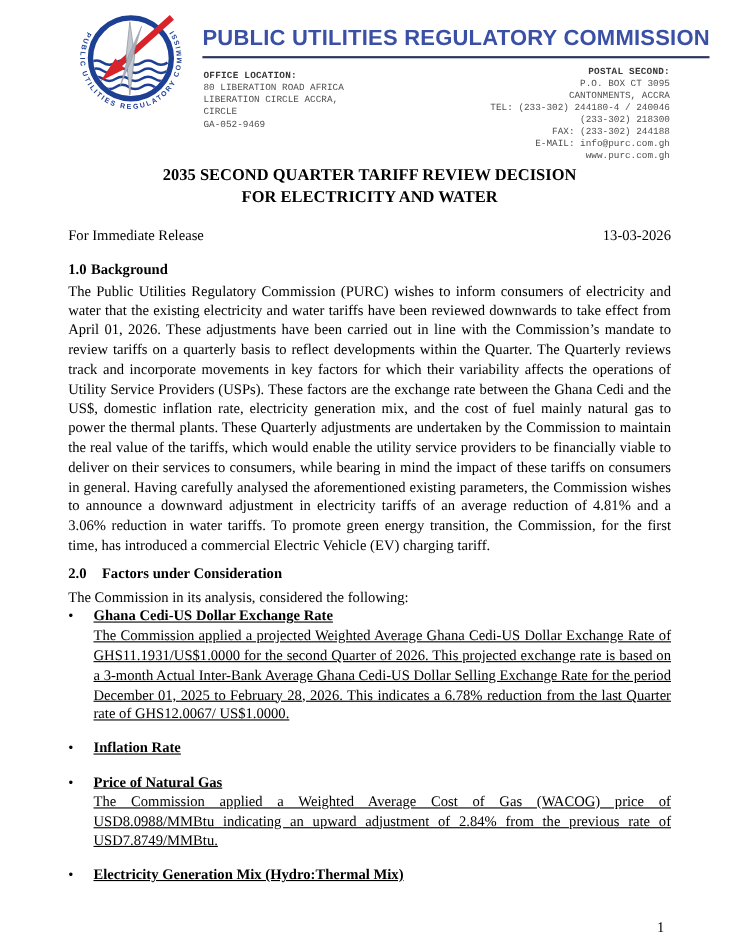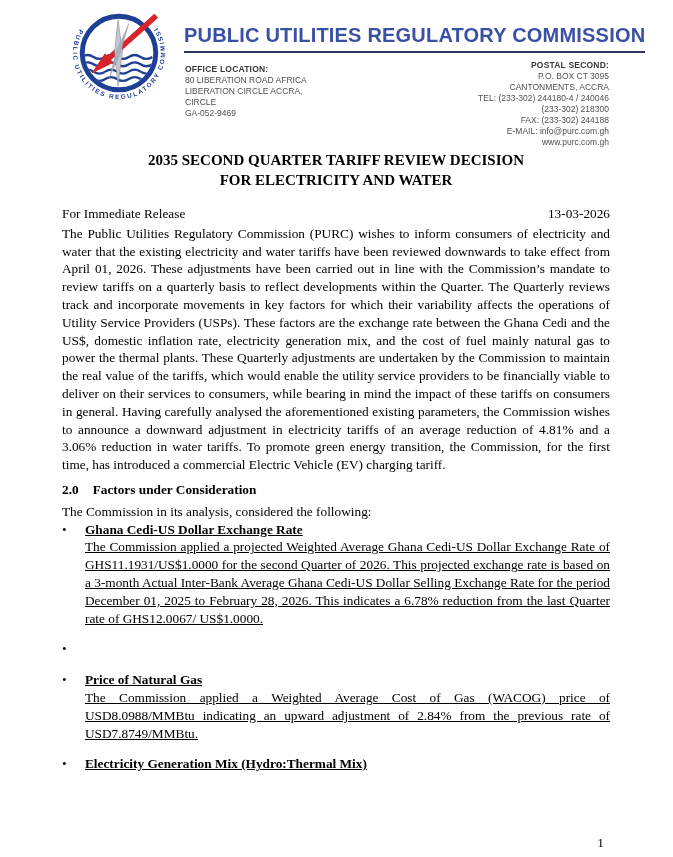--- a/index.html
+++ b/index.html
@@ -15,21 +15,21 @@
   .header{position:relative;height:145px;}
   .logo{position:absolute;left:70px;top:6px;width:98px;height:98px;}
   .org-title{
     position:absolute;left:184px;top:24px;
     font-family:"Liberation Sans", sans-serif;
     font-weight:bold;font-size:20px;letter-spacing:0.2px;
     color:#3a50a5;white-space:nowrap;
     border-bottom:2.5px solid #2e3560;padding-bottom:4px;
   }
   .addr{
-    font-family:Liberation Sans, sans-serif;
+    font-family:Liberation Mono, monospace;
     font-size:8.5px;line-height:11px;color:#4f4f4f;
   }
   .addr .label{font-weight:bold;color:#383838;letter-spacing:0.2px;}
   .office{position:absolute;left:185px;top:64px;text-align:left;}
   .postal{position:absolute;right:64px;top:60px;text-align:right;}
   
   .doc{margin:0 63px 0 62px;font-size:13.3px;line-height:17.8px;}
   .doc-title{
     text-align:center;font-weight:bold;font-size:15px;line-height:20px;margin-top:5px;
   }
@@ -110,20 +110,23 @@
     <div class="doc-title">
       <div>2035 SECOND QUARTER TARIFF REVIEW DECISION</div>
       <div>FOR ELECTRICITY AND WATER</div>
     </div>
 
     <div class="release-row">
       <span>For Immediate Release</span>
       <span>13-03-2026</span>
     </div>
 
+    <div class="sec-heading">
+      <span class="num">1.0</span><span>Background</span>
+    </div>
 
     <div class="para">The Public Utilities Regulatory Commission (PURC) wishes to inform consumers of electricity and water that the existing electricity and water tariffs have been reviewed downwards to take effect from April 01, 2026. These adjustments have been carried out in line with the Commission’s mandate to review tariffs on a quarterly basis to reflect developments within the Quarter. The Quarterly reviews track and incorporate movements in key factors for which their variability affects the operations of Utility Service Providers (USPs). These factors are the exchange rate between the Ghana Cedi and the US$, domestic inflation rate, electricity generation mix, and the cost of fuel mainly natural gas to power the thermal plants. These Quarterly adjustments are undertaken by the Commission to maintain the real value of the tariffs, which would enable the utility service providers to be financially viable to deliver on their services to consumers, while bearing in mind the impact of these tariffs on consumers in general. Having carefully analysed the aforementioned existing parameters, the Commission wishes to announce a downward adjustment in electricity tariffs of an average reduction of 4.81% and a 3.06% reduction in water tariffs. To promote green energy transition, the Commission, for the first time, has introduced a commercial Electric Vehicle (EV) charging tariff.</div>
 
     <div class="sec-heading wide-gap sec2-heading">
       <span class="num">2.0</span><span>Factors under Consideration</span>
     </div>
 
     <div class="intro">The Commission in its analysis, considered the following:</div>
 
     <div class="bullets">
@@ -132,20 +135,21 @@
         <div class="marker">•</div>
         <div class="content">
           <div class="b-title">Ghana Cedi-US Dollar Exchange Rate</div>
           <div class="b-body">The Commission applied a projected Weighted Average Ghana Cedi-US Dollar Exchange Rate of GHS11.1931/US$1.0000 for the second Quarter of 2026. This projected exchange rate is based on a 3-month Actual Inter-Bank Average Ghana Cedi-US Dollar Selling Exchange Rate for the period December 01, 2025 to February 28, 2026. This indicates a 6.78% reduction from the last Quarter rate of GHS12.0067/ US$1.0000.</div>
         </div>
       </div>
 
       <div class="bullet">
         <div class="marker">•</div>
         <div class="content">
+          <div class="b-title">Inflation Rate</div>
         </div>
       </div>
 
       <div class="bullet">
         <div class="marker">•</div>
         <div class="content">
           <div class="b-title">Price of Natural Gas</div>
           <div class="b-body">The Commission applied a Weighted Average Cost of Gas (WACOG) price of USD8.0988/MMBtu indicating an upward adjustment of 2.84% from the previous rate of USD7.8749/MMBtu.</div>
         </div>
       </div>

